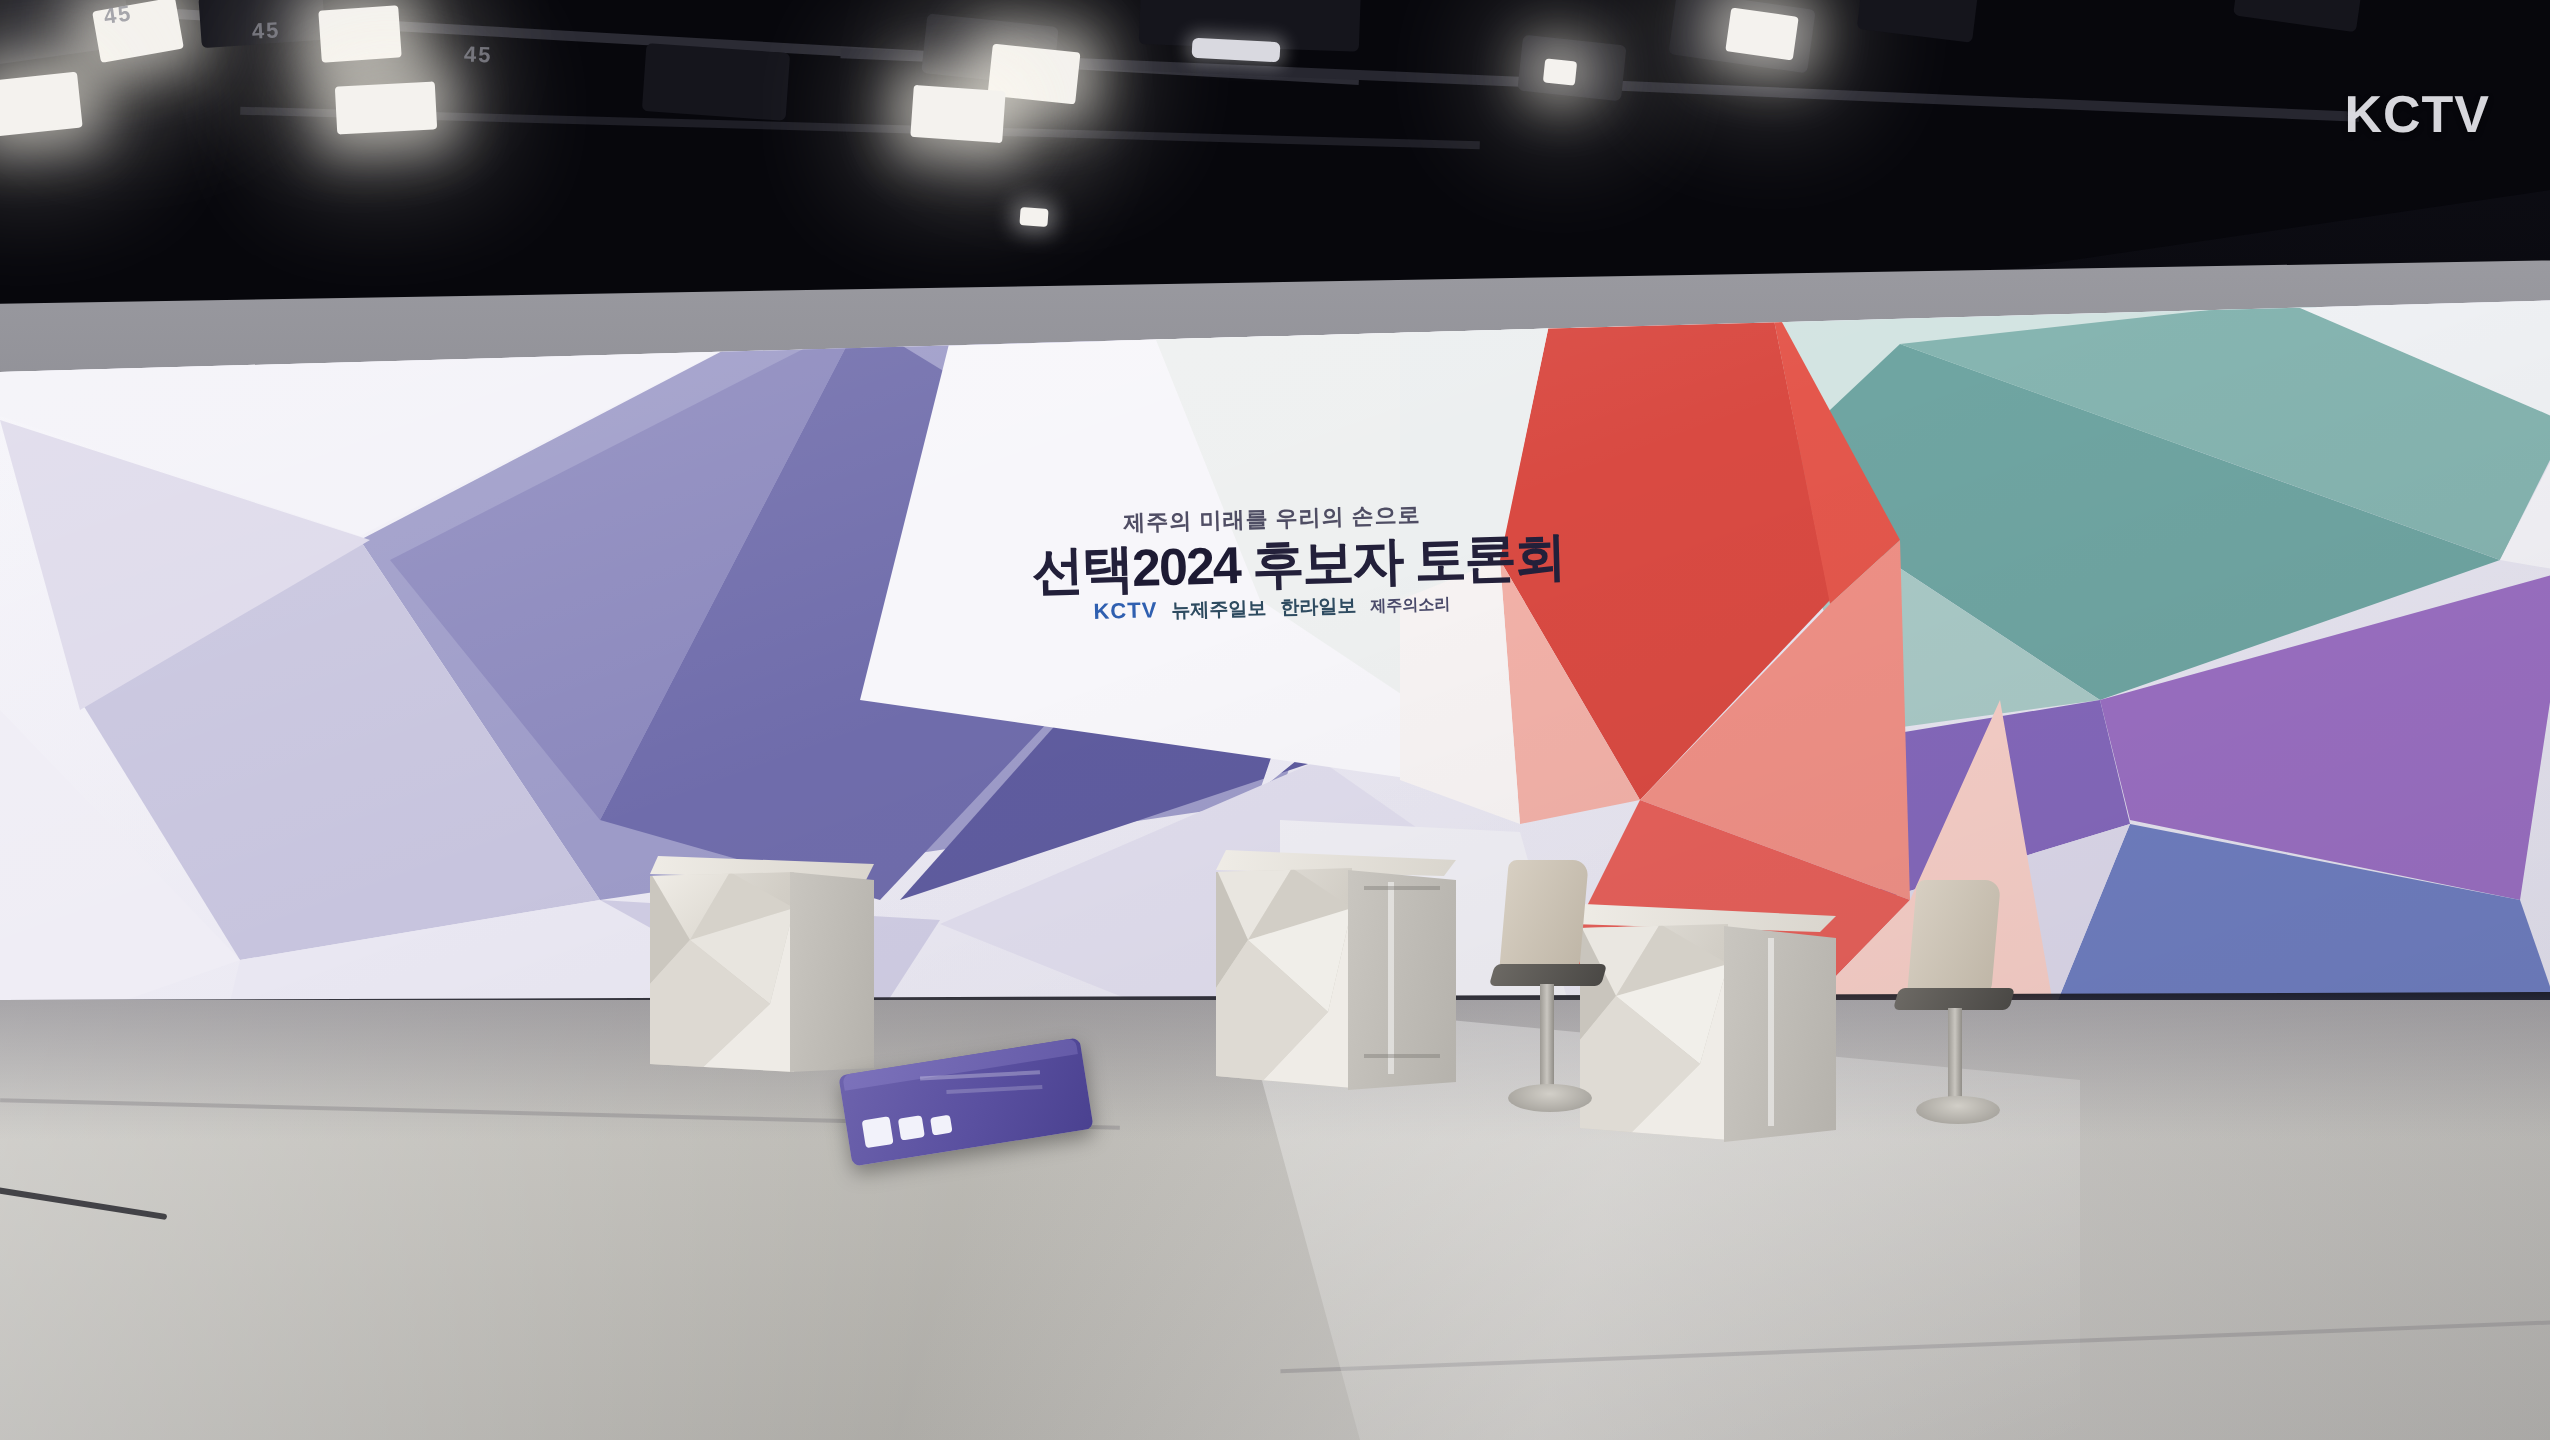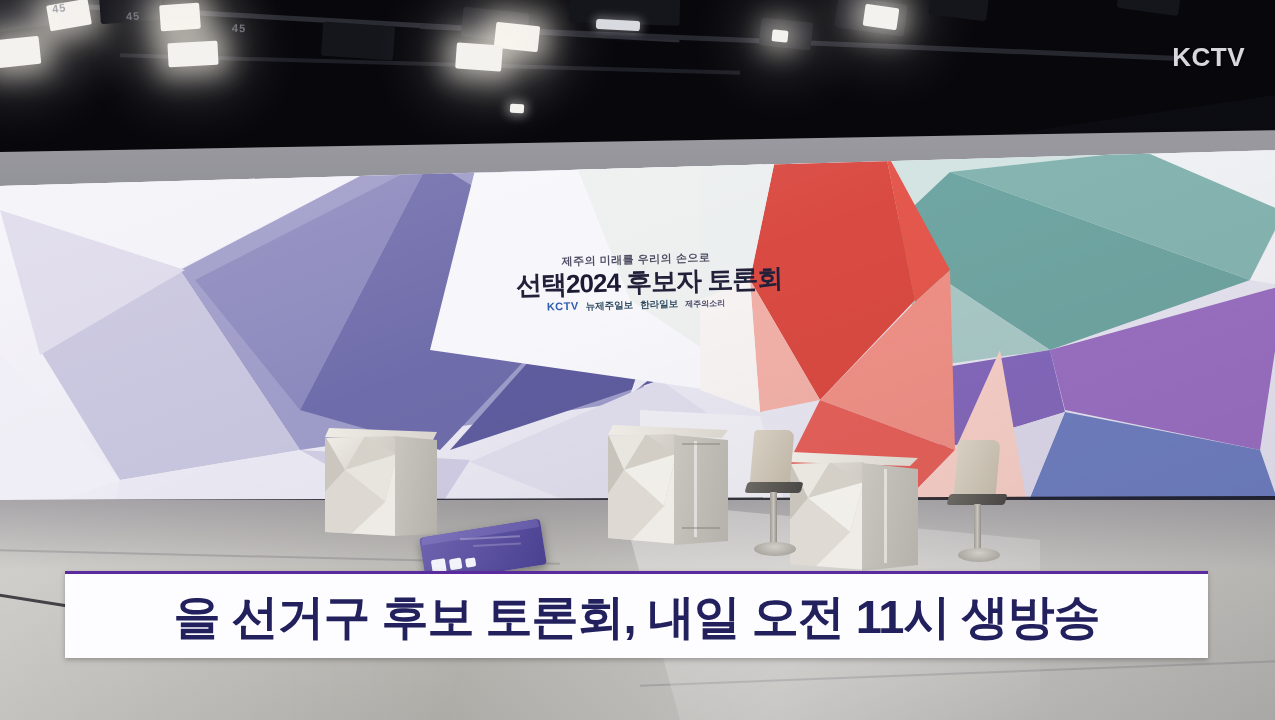--- a/index.html
+++ b/index.html
@@ -263,17 +263,14 @@
     <div class="prop-logo" style="left:26px;top:26px;width:12px;height:11px;"></div>
     <div class="prop-logo" style="left:42px;top:28px;width:10px;height:9px;"></div>
     <div class="facet" style="left:40px;top:10px;width:60px;height:2px;background:rgba(255,255,255,.28);transform:rotate(6deg);"></div>
     <div class="facet" style="left:52px;top:18px;width:48px;height:2px;background:rgba(255,255,255,.2);transform:rotate(6deg);"></div>
   </div>
 
   <div class="cable"></div>
 
   <div class="bug">KCTV</div>
 
-  <div class="lower-third">
-    <span class="lt-text">을 선거구 후보 토론회, 내일 오전 11시 생방송</span>
-  </div>
 
 </div>
 
 </body></html>

